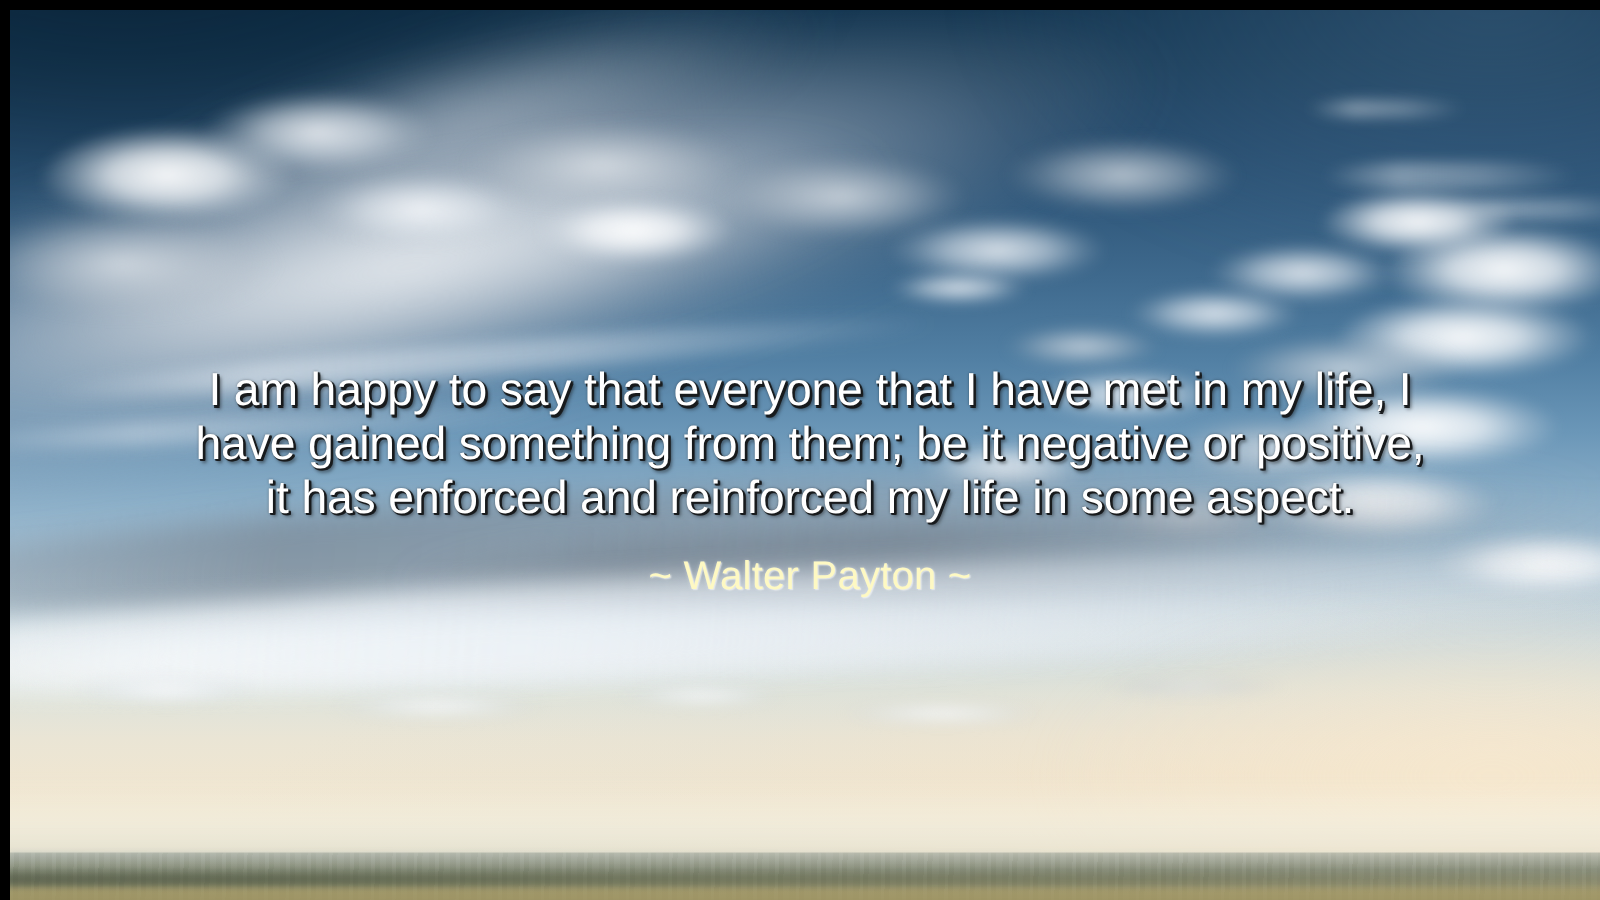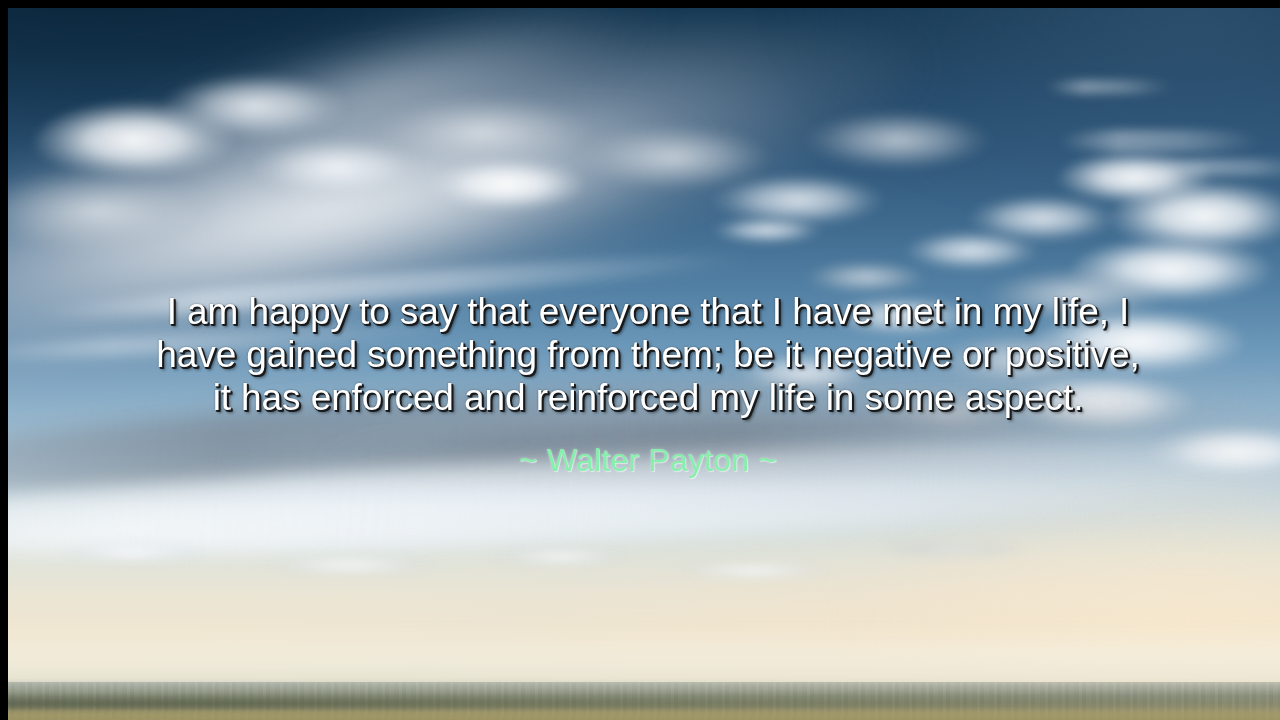--- a/index.html
+++ b/index.html
@@ -306,21 +306,21 @@
       0 0 2px rgba(20,22,24,0.45);
     white-space:pre-line;
   }
 
   .attribution {
     margin-top:14px;
     font-family:"Liberation Sans", sans-serif;
     font-size:32px;
     line-height:38px;
     font-weight:400;
-    color:#86efac;
+    color:#fef9c3;
     letter-spacing:0.2px;
     text-shadow:
       1px 1px 1px rgba(255,255,255,0.55),
       0 0 3px rgba(255,255,255,0.35);
   }
 </style>
 </head>
 <body>
 
 <div id="stage">

